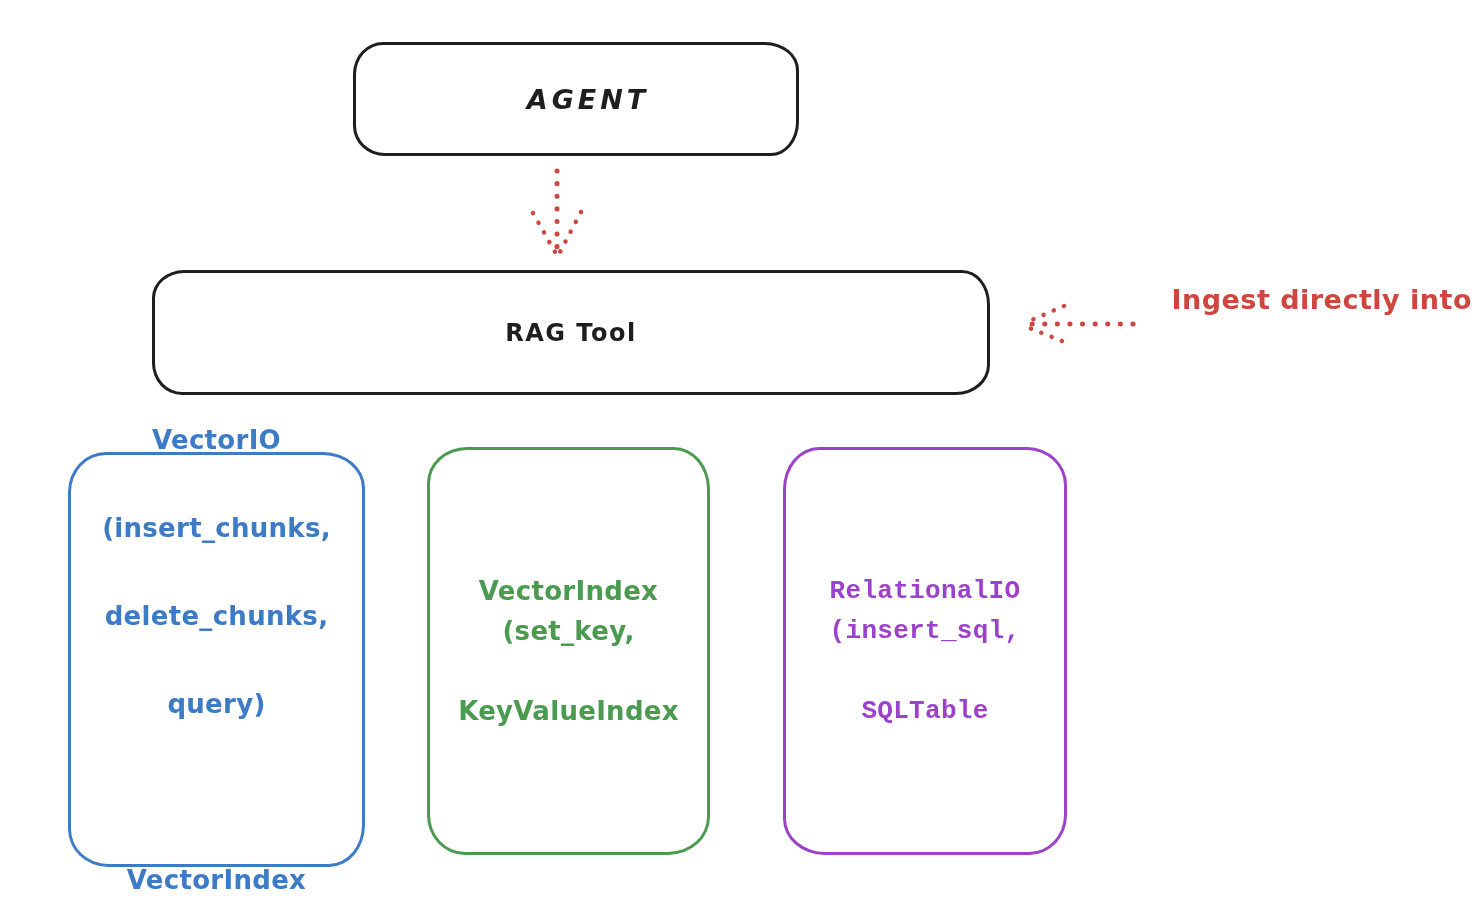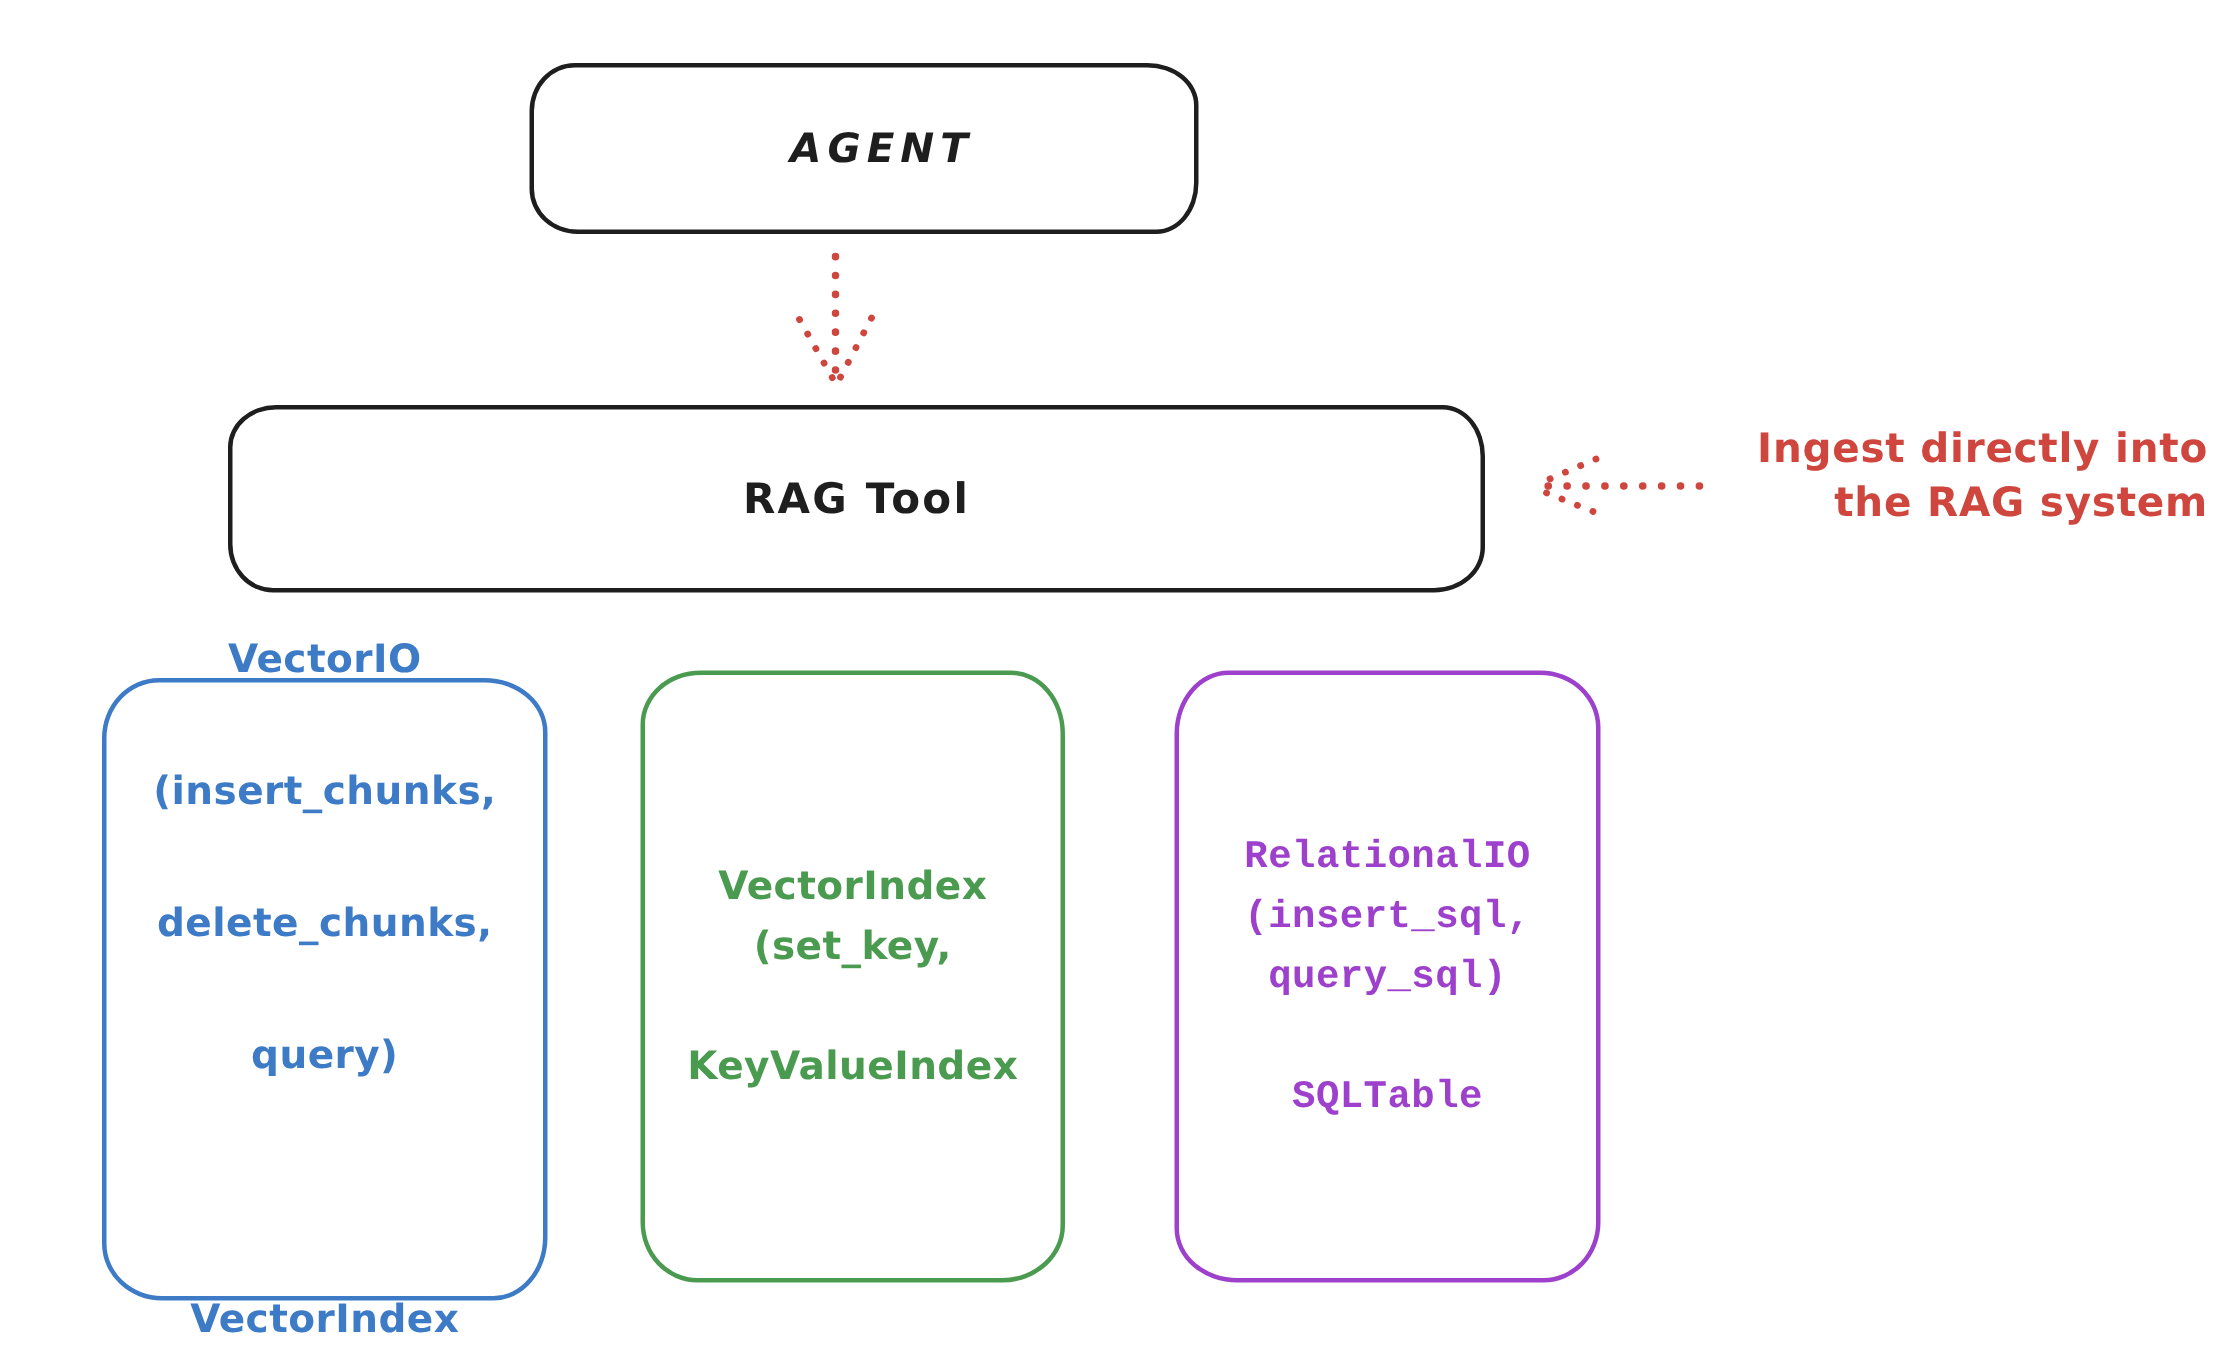--- a/index.html
+++ b/index.html
@@ -37,21 +37,21 @@
     font-weight: 700;
     font-style: italic;
     letter-spacing: 4px;
   }
   .node-ragtool {
     left: 152px; top: 270px;
     width: 838px; height: 125px;
     border-radius: 32px 28px 34px 30px / 28px 34px 30px 32px;
   }
   .ragtool-label {
-    font-size: 28px;
+    font-size: 24px;
     font-weight: 600;
     letter-spacing: 1.5px;
   }
   
   .store {
     position: absolute;
     background: #ffffff;
     border: 3px solid;
     display: flex;
     flex-direction: column;
@@ -147,21 +147,20 @@
     </g>
     <g>
       <line class="dots" x1="1133" y1="324" x2="1031" y2="324" stroke="#cf463e"></line>
       <line class="dots-wing" x1="1064" y1="306" x2="1027" y2="322" stroke="#cf463e"></line>
       <line class="dots-wing" x1="1062" y1="341" x2="1027" y2="327" stroke="#cf463e"></line>
     </g>
   </svg>
 
   <div class="annotation">
     <span class="line">Ingest directly into</span>
-    <span class="line">the RAG system</span>
   </div>
 
   <div class="store store-vector">
     <span class="line">VectorIO</span>
     <span class="line">(insert_chunks,</span>
     <span class="line">delete_chunks,</span>
     <span class="line">query)</span>
     <span class="line"></span>
     <span class="line">VectorIndex</span>
   </div>
@@ -169,18 +168,17 @@
   <div class="store store-keyvalue">
     <span class="line">VectorIndex</span>
     <span class="line">(set_key,</span>
     <span class="line"></span>
     <span class="line">KeyValueIndex</span>
   </div>
 
   <div class="store store-relational">
     <span class="line">RelationalIO</span>
     <span class="line">(insert_sql,</span>
-    <span class="line">query_sql)</span>
     <span class="line"></span>
     <span class="line">SQLTable</span>
   </div>
 
 </div>
 
 </body></html>

